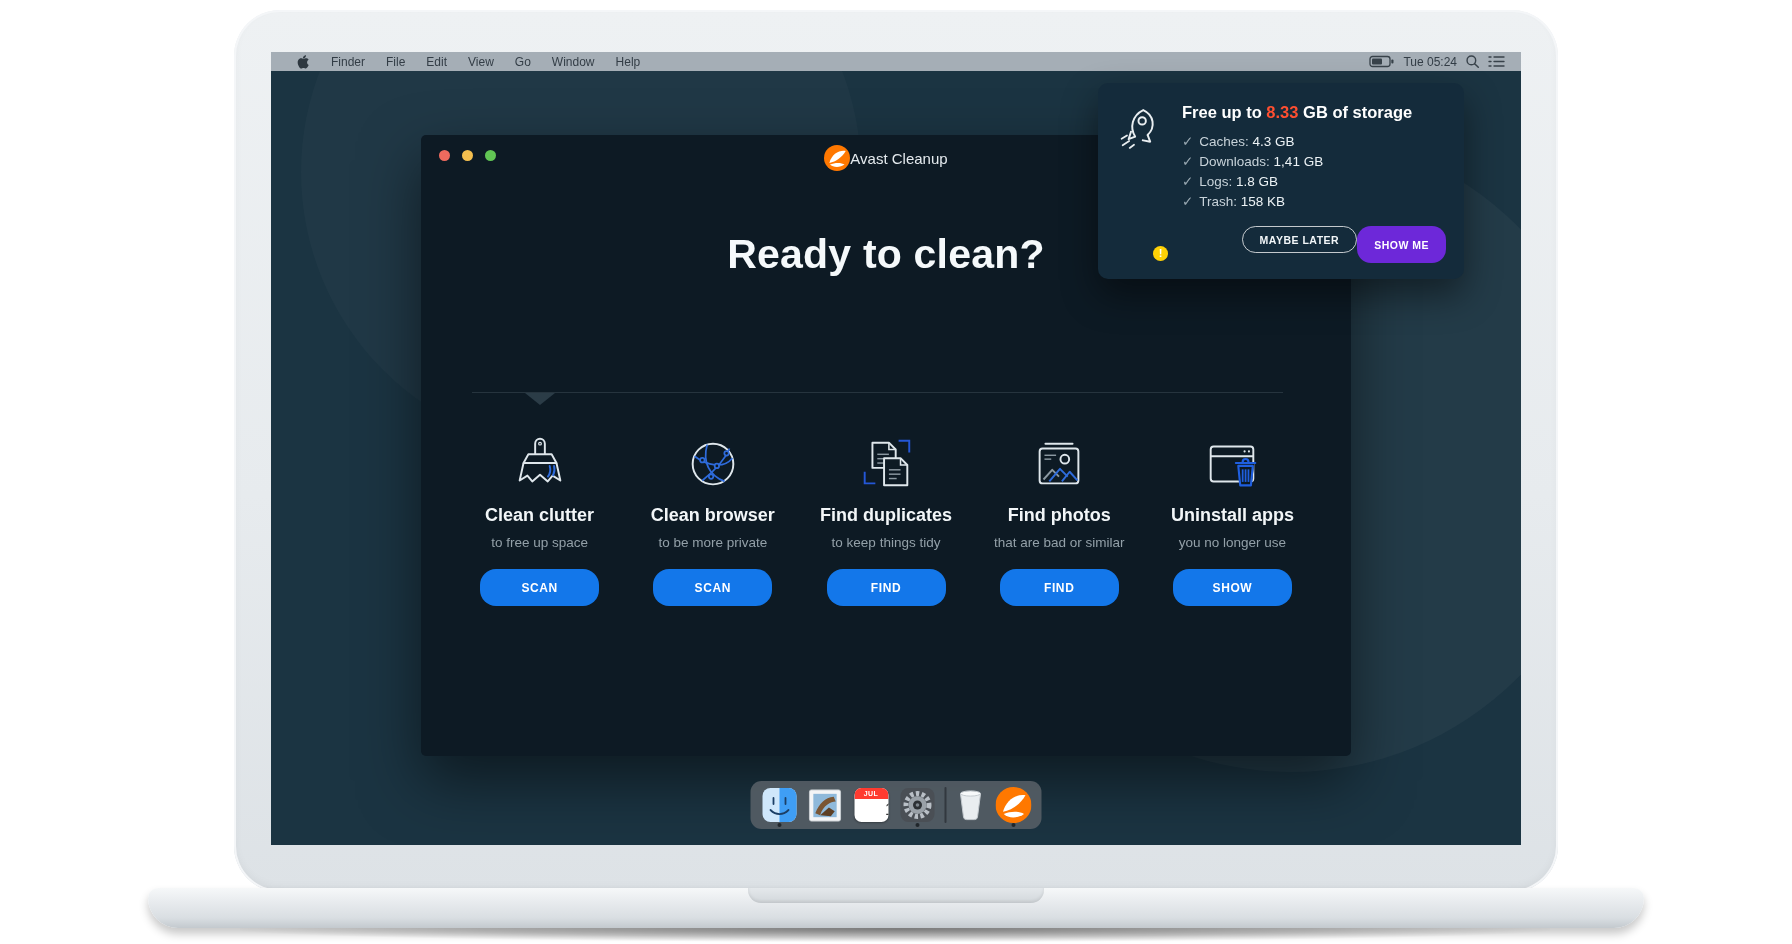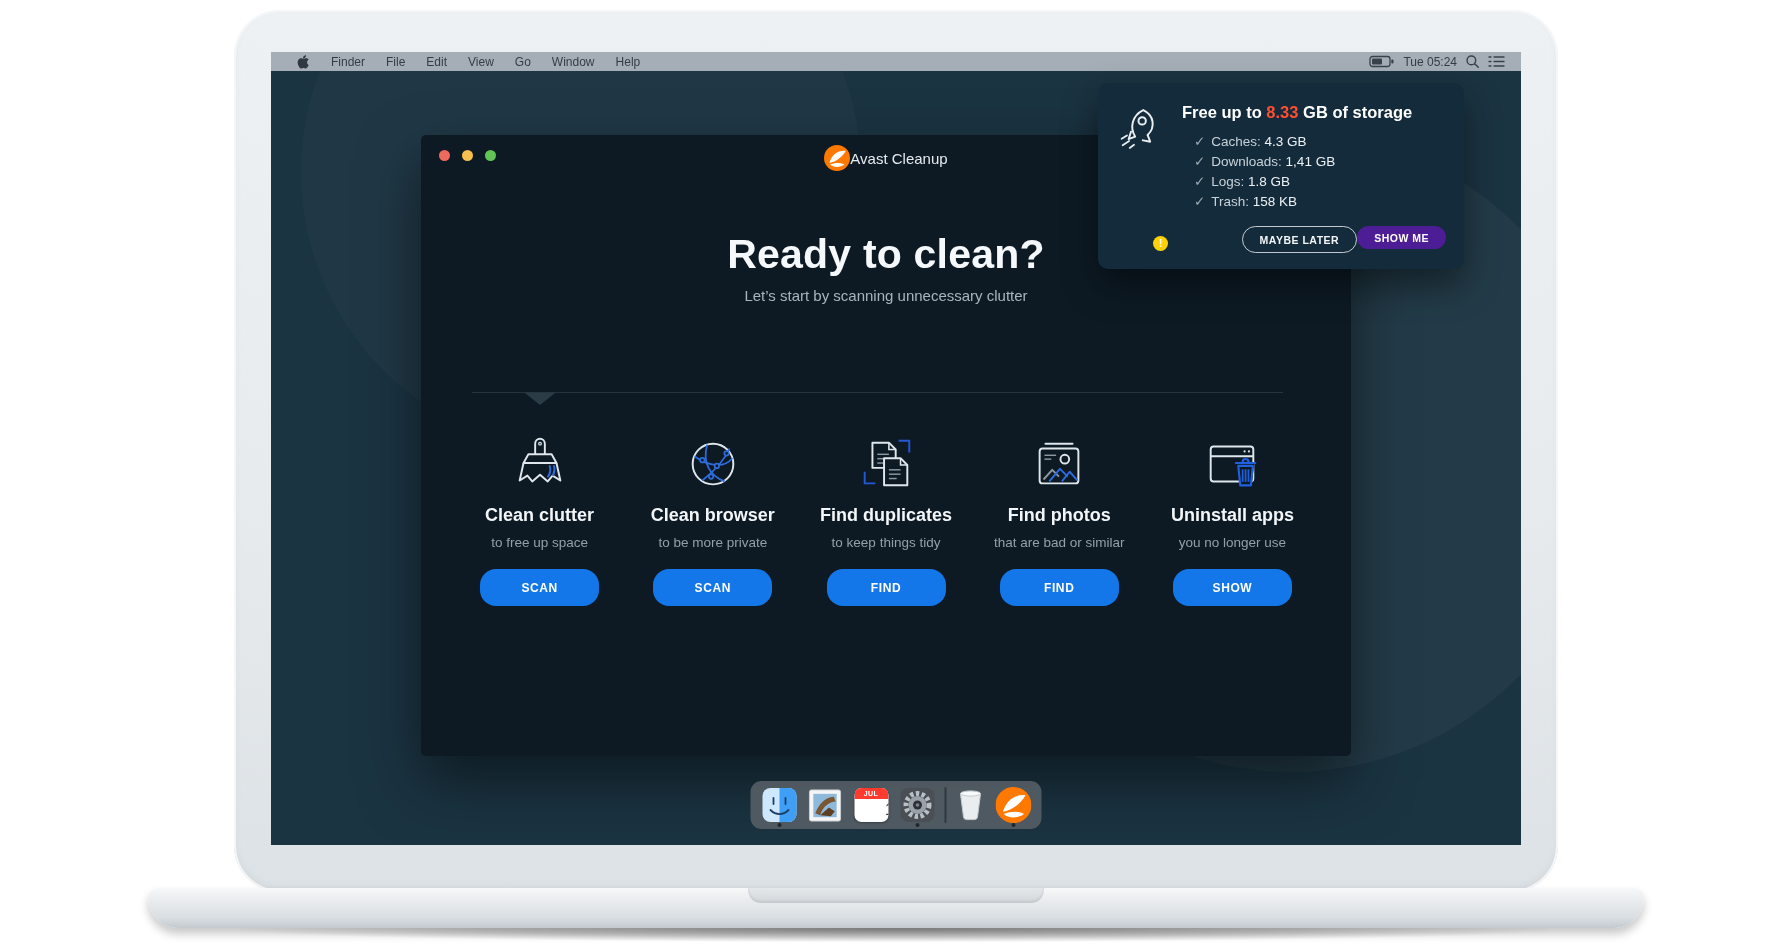--- a/index.html
+++ b/index.html
@@ -61,29 +61,29 @@
               font-size:13px; color:#7d8a92; }
 
   
   .popup { position:absolute; left:827px; top:31px; width:366px; background:#142b3b;
            border-radius:10px; padding:20px 18px 16px 16px; display:flex; gap:12px;
            box-shadow:0 16px 36px rgba(0,0,0,.45); z-index:6; }
   .popup-icon { width:56px; flex:0 0 56px; position:relative; }
   .popup-body { flex:1; }
   .popup-title { font-size:16.5px; font-weight:bold; color:#ffffff; }
   .popup-title .hl { color:#ff4f31; }
-  .popup-list { margin-top:10px;margin-left:12px; }
+  .popup-list { margin-top:10px; }
   .popup-line { font-size:13.5px; color:#c7d2d9; line-height:20px; }
   .popup-line .chk { color:#97a6b0; margin-right:6px; }
   .popup-line .val { color:#ecf2f5; }
   .popup-btns { margin-top:14px; display:flex; justify-content:flex-end; }
   .btn-ghost { height:27px; padding:0 17px; border-radius:14px; background:transparent;
                border:1px solid rgba(255,255,255,.75); color:#f2f6f8; font-family:"Liberation Sans",sans-serif;
                font-size:10.5px; font-weight:bold; letter-spacing:.5px; cursor:pointer; }
-  .btn-primary { height:23px; padding:0 17px; border-radius:14px; background:#4c1d95; border:none;
+  .btn-primary { height:37px; padding:0 17px; border-radius:14px; background:#6d28d9; border:none;
                  color:#fff; font-family:"Liberation Sans",sans-serif; font-size:10.5px;
                  font-weight:bold; letter-spacing:.5px; cursor:pointer; }
   .badge { position:absolute; right:2px; bottom:2px; width:15px; height:15px; border-radius:50%;
            background:#ffd105; color:#fff; font-size:11px; font-weight:bold; text-align:center;
            line-height:15px; }
 
   
   .dock { position:absolute; left:50%; transform:translateX(-50%); top:729px; height:48px;
           background:rgba(84,92,100,.93); border-radius:11px; display:flex; align-items:center;
           gap:9px; padding:0 10px; z-index:4; }
@@ -166,21 +166,20 @@
           <svg width="26" height="26" viewBox="0 0 48 48">
               <circle cx="24" cy="24" r="24" fill="#ff7800"></circle>
               <path fill="#ffffff" d="M10,33 C14,17 28,9 40,11 C34,22 22,31 10,33 Z"></path>
               <path fill="#ffffff" d="M11,36 C20,32 32,32 38,36 C30,42 17,42 11,36 Z"></path>
             </svg>
         </span>
         <span>Avast Cleanup</span>
       </div>
 
       <div class="heading">Ready to clean?</div>
-      <div class="subheading">Let’s start by scanning unnecessary clutter</div>
 
       <div class="divider"></div>
       <div class="div-triangle"></div>
 
       <div class="features">
 
         <div class="feature">
           <div class="f-icon">
             <svg width="62" height="62" viewBox="0 0 64 64" fill="none">
               <path d="M27,22 V11 a5,5 0 0 1 10,0 V22" stroke="#dfe7ec" stroke-width="2"></path>

